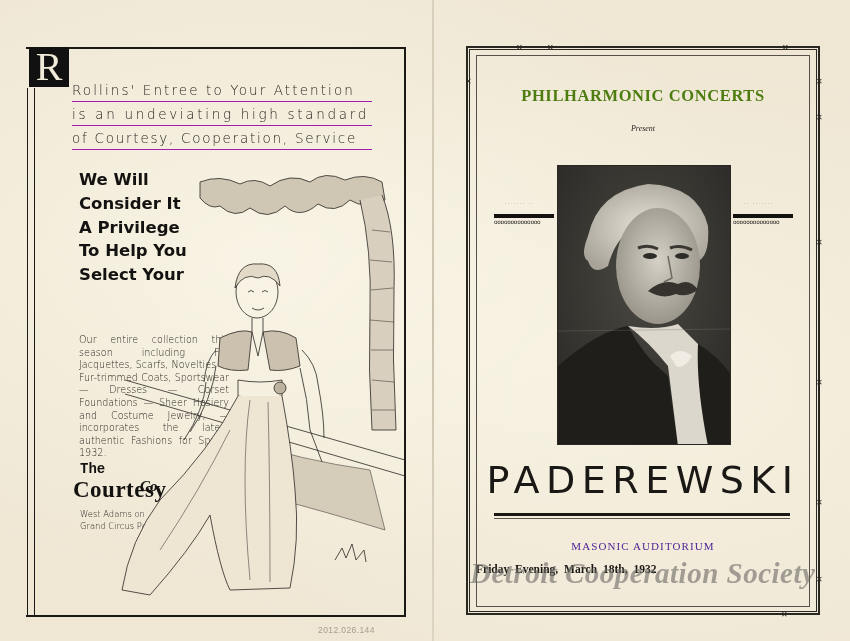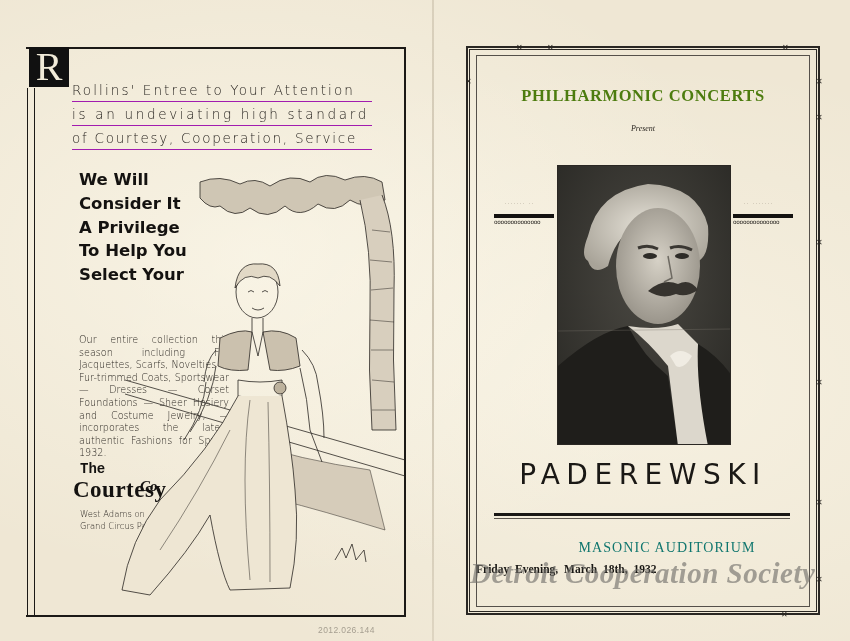--- a/index.html
+++ b/index.html
@@ -134,30 +134,29 @@
     letter-spacing: -0.3px; color: #2a2723; white-space: nowrap; overflow: hidden;
   }
   .ornament .faint {
     position: absolute; top: -12px; left: 10px;
     font-size: 5px; color: #b9b1a2; font-family: "DejaVu Sans Mono", monospace; white-space: nowrap;
   }
 
   .paderewski {
     position: absolute; left: 476px; top: 458px; width: 334px; text-align: center;
     font-family: "DejaVu Sans", sans-serif; font-weight: normal;
-    font-size: 28px; letter-spacing: 6.5px; color: #1a1815;
+    font-size: 38px; letter-spacing: 6.5px; color: #1a1815;
   }
   .divider1 { position: absolute; left: 494px; top: 513px; width: 296px; height: 2.5px; background: #1a1815; }
   .divider2 { position: absolute; left: 494px; top: 518px; width: 296px; height: 1px; background: #5c564e; }
 
   .venue {
     position: absolute; left: 476px; top: 540px; width: 334px; text-align: center;
-    font-family: "Liberation Serif", serif; font-size: 14px; letter-spacing: 1.1px;
-    color: #0f766e;
-    padding-left: 24px;
+    font-family: "Liberation Serif", serif; font-size: 11px; letter-spacing: 1.1px;
+    color: #4c1d95;
   }
   .date {
     position: absolute; left: 476px; top: 563px; width: 334px; 
     font-family: "Liberation Serif", serif; font-size: 11.5px; font-weight: bold;
     color: #1a1815; word-spacing: 3px;
   }
   .watermark {
     position: absolute; left: 470px; top: 557px; width: 340px; text-align: center;
     font-family: "Liberation Serif", serif; font-style: italic; font-weight: bold;
     font-size: 29px; color: rgba(110,108,104,0.62); letter-spacing: 0.5px;

